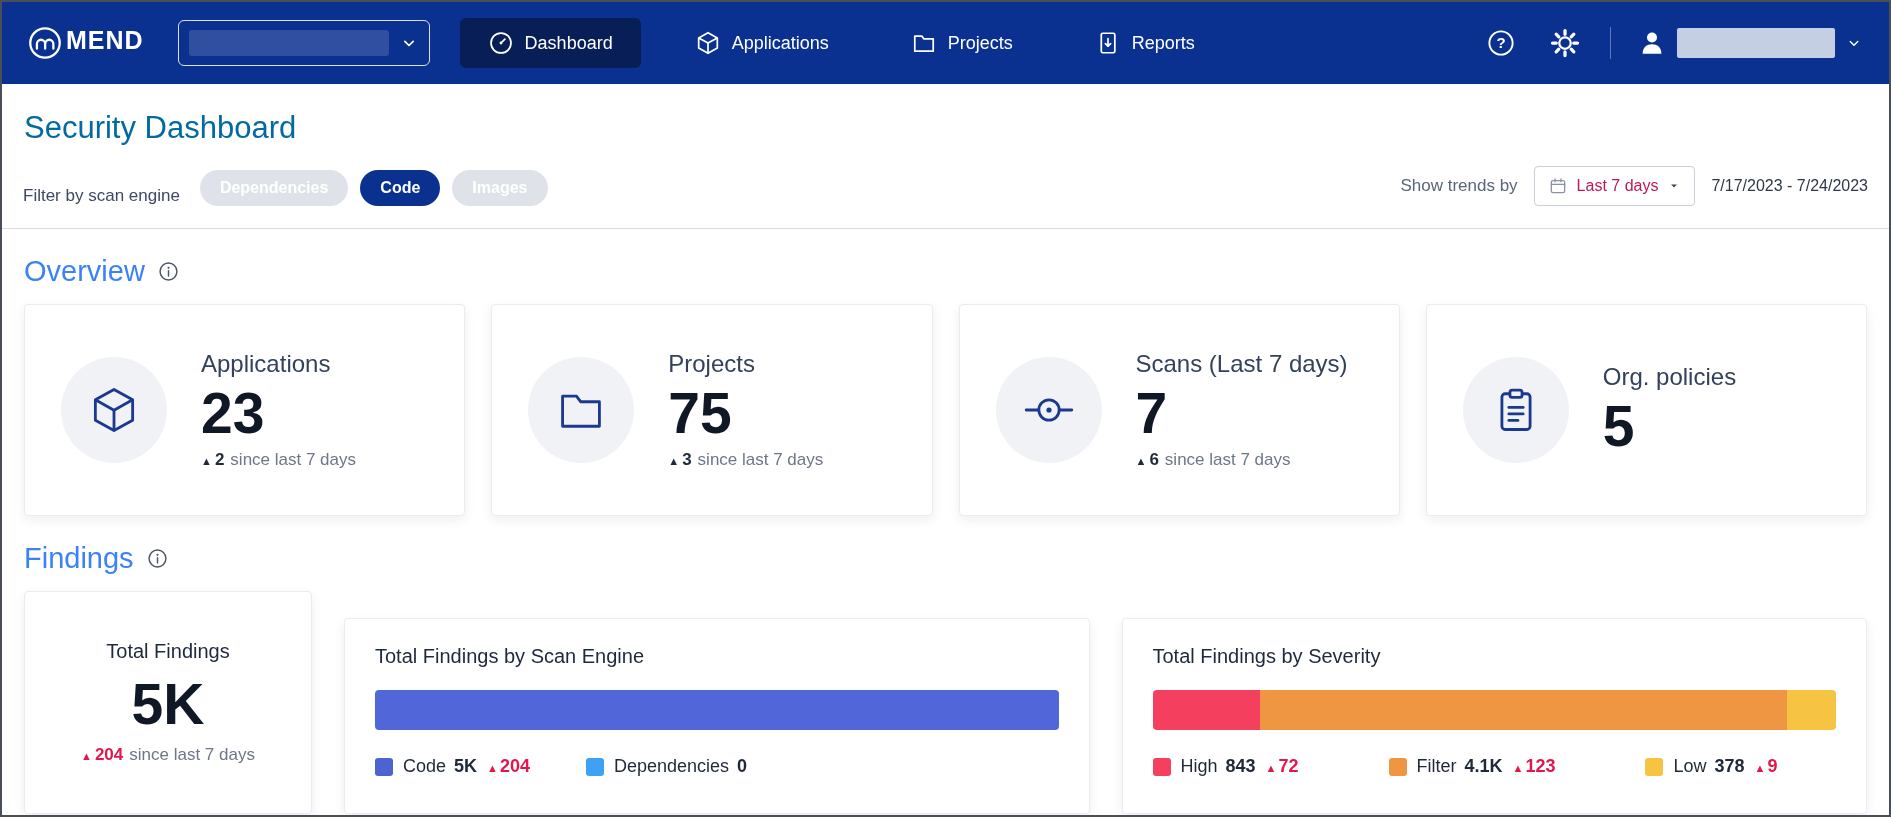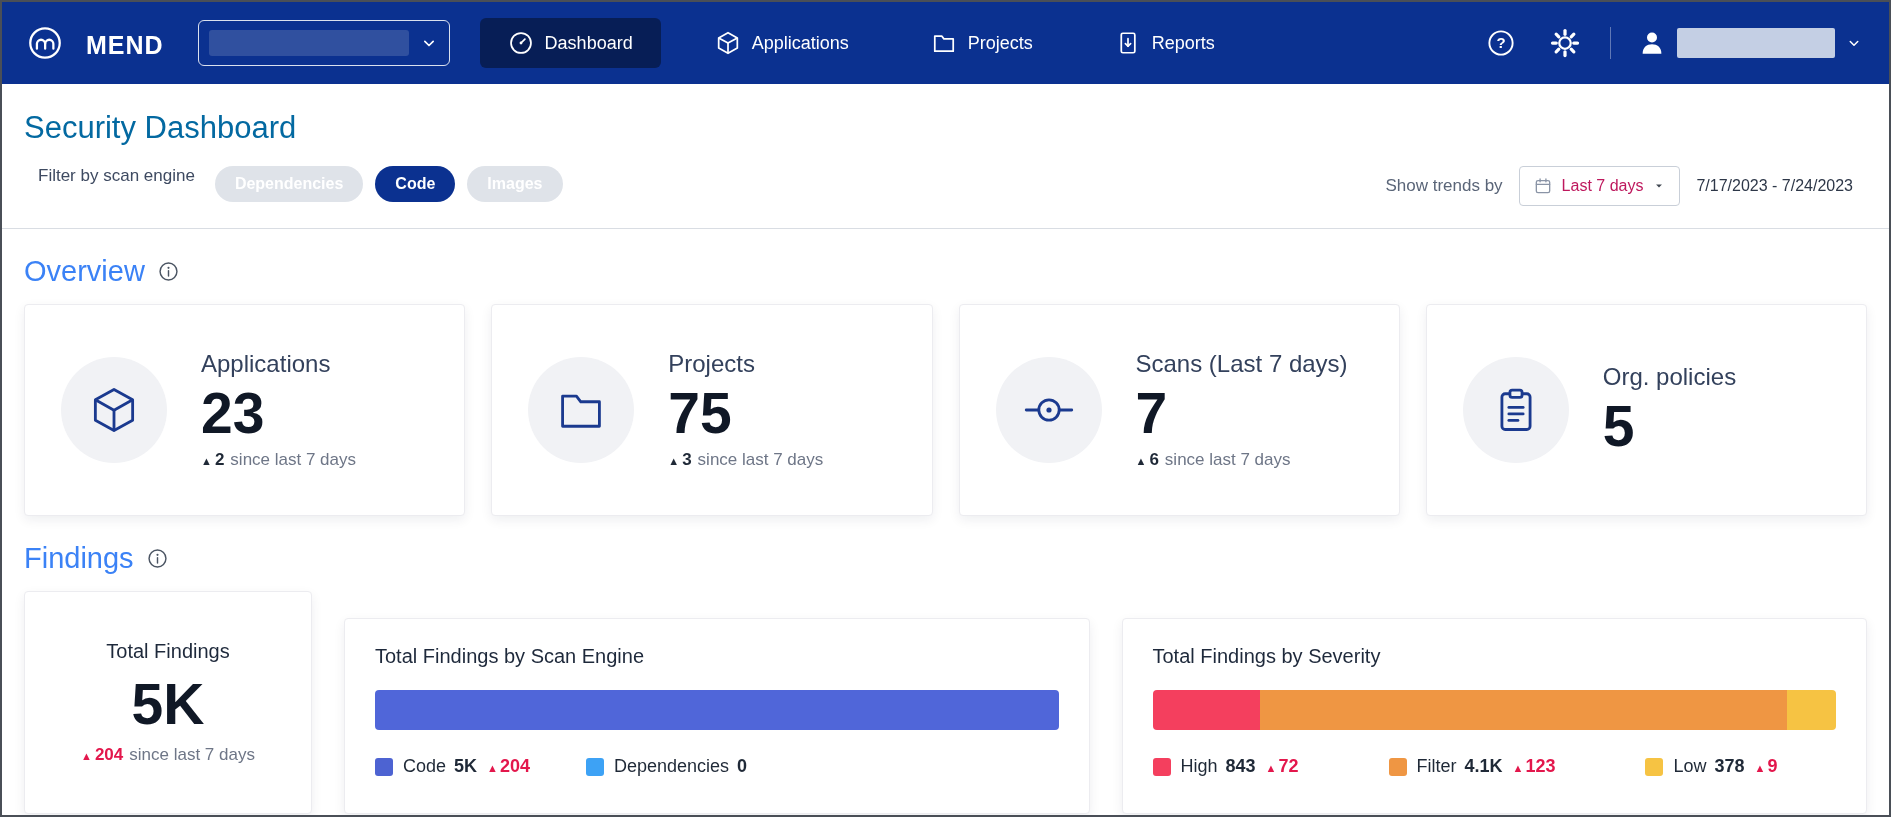--- a/index.html
+++ b/index.html
@@ -10,21 +10,21 @@
     border: 2px solid #4a4f57;
     overflow: hidden;
     color: #1f2937;
   }
 
   
   .nav {
     height: 82px; background: #0b3190; display: flex; align-items: center;
     padding: 0 26px; color: #fff;
   }
-  .brand { display: flex; align-items: flex-end; gap: 24px; }
+  .brand { display: flex; align-items: flex-start; gap: 4px; }
   .brand-name { font-size: 25px; font-weight: bold; letter-spacing: 1px; }
   .org-select {
     margin-left: 34px; width: 252px; height: 46px;
     border: 1.5px solid rgba(255,255,255,0.85); border-radius: 6px;
     display: flex; align-items: center; padding: 0 10px; cursor: pointer;
   }
   .org-select .redacted {
     flex: 1; height: 26px; border-radius: 3px; background: #30509f; margin-right: 10px;
   }
   .tabs { display: flex; align-items: center; gap: 26px; margin-left: 30px; }
@@ -36,21 +36,21 @@
   .nav-right { margin-left: auto; display: flex; align-items: center; }
   .icon-btn { background: none; border: none; cursor: pointer; padding: 4px; display: flex; align-items: center; }
   .nav-divider { width: 1px; height: 32px; background: rgba(255,255,255,0.35); margin: 0 26px; }
   .user-group { display: flex; align-items: center; gap: 10px; cursor: pointer; }
   .user-redacted { width: 158px; height: 30px; background: #c4cfe4; border-radius: 2px; }
   .gap26 { width: 26px; }
 
   
   .page-title { font-size: 31px; font-weight: 400; color: #0369a1; padding: 26px 22px 8px; }
   .filter-row {
-    display: flex; align-items: flex-start; padding: 12px 36px 22px;
+    display: flex; align-items: flex-end; padding: 12px 21px 22px;
   }
   .filter-label { font-size: 17px; color: #3e4a61; margin-right: 20px; }
   .pill {
     border: none; border-radius: 19px; padding: 9px 20px; font-size: 16px; font-weight: bold;
     color: #ffffff; background: #dfe3e9; cursor: pointer; margin-right: 12px;
   }
   .pill.active { background: #0b3190; }
   .trends { margin-left: auto; display: flex; align-items: center; gap: 16px; }
   .trends-label { font-size: 17px; color: #5a6578; }
   .trends-btn {

